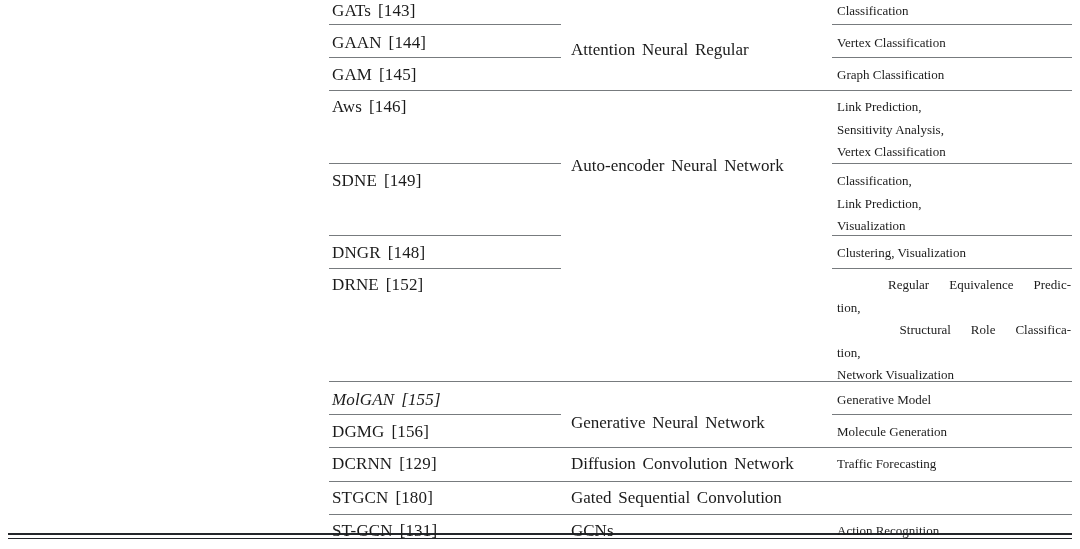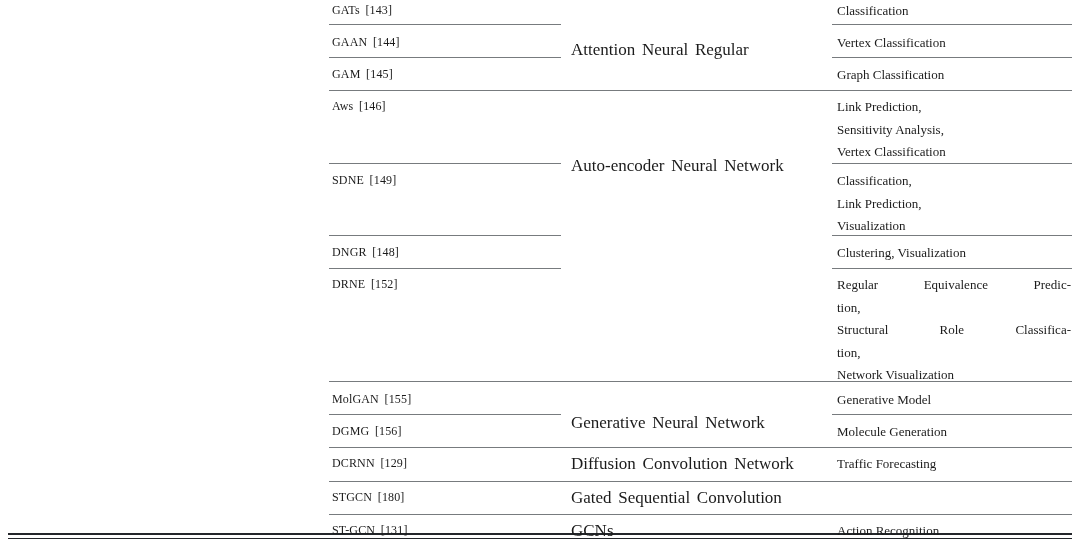--- a/index.html
+++ b/index.html
@@ -30,21 +30,21 @@
   .rule.heavy {
     border-top: 2.2px solid #23262a;
   }
   .rule.heavy2 {
     border-top: 1.5px solid #23262a;
   }
 
   
   .cell {
     position: absolute;
-    font-size: 12px;
+    font-size: 17px;
     line-height: 21px;
     color: #1b1b1b;
     letter-spacing: 0.15px;
   }
   .cell.word-spaced { word-spacing: 2.5px; }
 
   .group-label {
     position: absolute;
     font-size: 17.5px;
     line-height: 22px;
@@ -56,22 +56,23 @@
   .task-block {
     position: absolute;
     width: 240px;
     font-size: 13px;
     line-height: 22.5px;
     color: #1b1b1b;
   }
   .task-line { white-space: nowrap; }
   .task-line.justified {
     display: flex;
-    justify-content: space-between;
+    justify-content: flex-end;
     width: 234px;
+    gap: 20px;
   }
   .task-line.justified > span { white-space: nowrap; }
 
   .cat-label {
     position: absolute;
     font-size: 17px;
     line-height: 21px;
     word-spacing: 2.5px;
     color: #1b1b1b;
     white-space: nowrap;
@@ -105,21 +106,21 @@
   <div class="rule heavy2" style="left:8px; width:1064px; top:538px;"></div>
 
 
   <div class="cell word-spaced" style="left:332px; top:0px;">GATs [143]</div>
   <div class="cell word-spaced" style="left:332px; top:32px;">GAAN [144]</div>
   <div class="cell word-spaced" style="left:332px; top:64px;">GAM [145]</div>
   <div class="cell word-spaced" style="left:332px; top:96px;">Aws [146]</div>
   <div class="cell word-spaced" style="left:332px; top:170px;">SDNE [149]</div>
   <div class="cell word-spaced" style="left:332px; top:242px;">DNGR [148]</div>
   <div class="cell word-spaced" style="left:332px; top:274px;">DRNE [152]</div>
-  <div class="cell word-spaced" style="left:332px; top:389px;">MolGAN [155]</div>
+  <div class="cell word-spaced" style="left:332px; top:389px;font-style:italic;">MolGAN [155]</div>
   <div class="cell word-spaced" style="left:332px; top:421px;">DGMG [156]</div>
   <div class="cell word-spaced" style="left:332px; top:453px;">DCRNN [129]</div>
   <div class="cell word-spaced" style="left:332px; top:487px;">STGCN [180]</div>
   <div class="cell word-spaced" style="left:332px; top:520px;">ST-GCN [131]</div>
 
   <div class="cat-label" style="left:571px; top:39px;">Attention Neural Regular</div>
   <div class="cat-label" style="left:571px; top:155px;">Auto-encoder Neural Network</div>
   <div class="cat-label" style="left:571px; top:412px;">Generative Neural Network</div>
   <div class="cat-label" style="left:571px; top:453px;">Diffusion Convolution Network</div>
   <div class="cat-label" style="left:571px; top:487px;">Gated Sequential Convolution</div>

